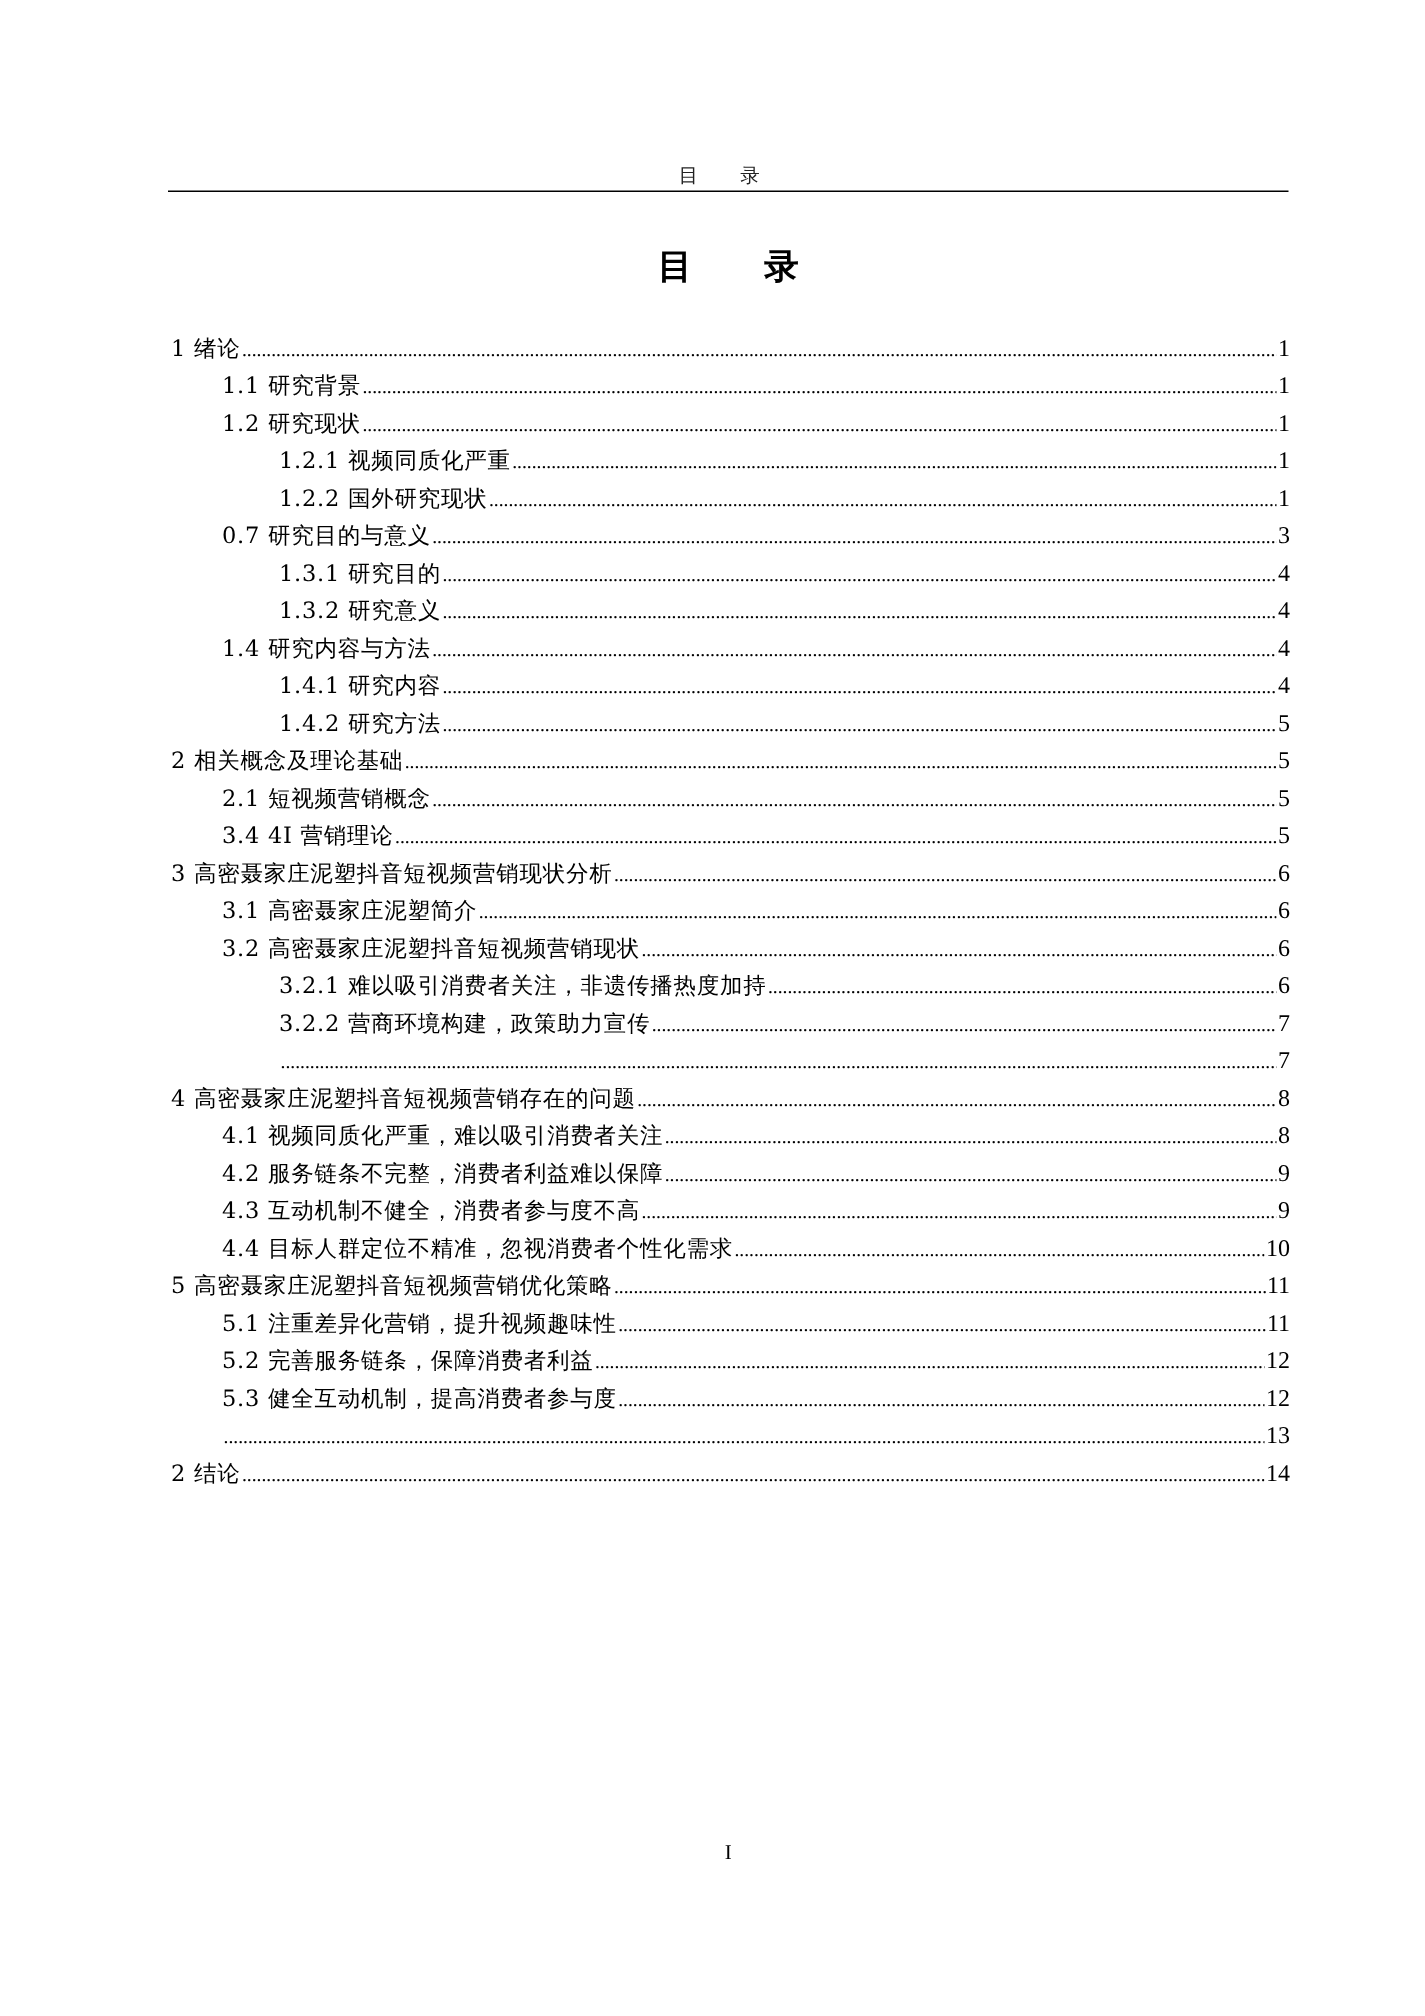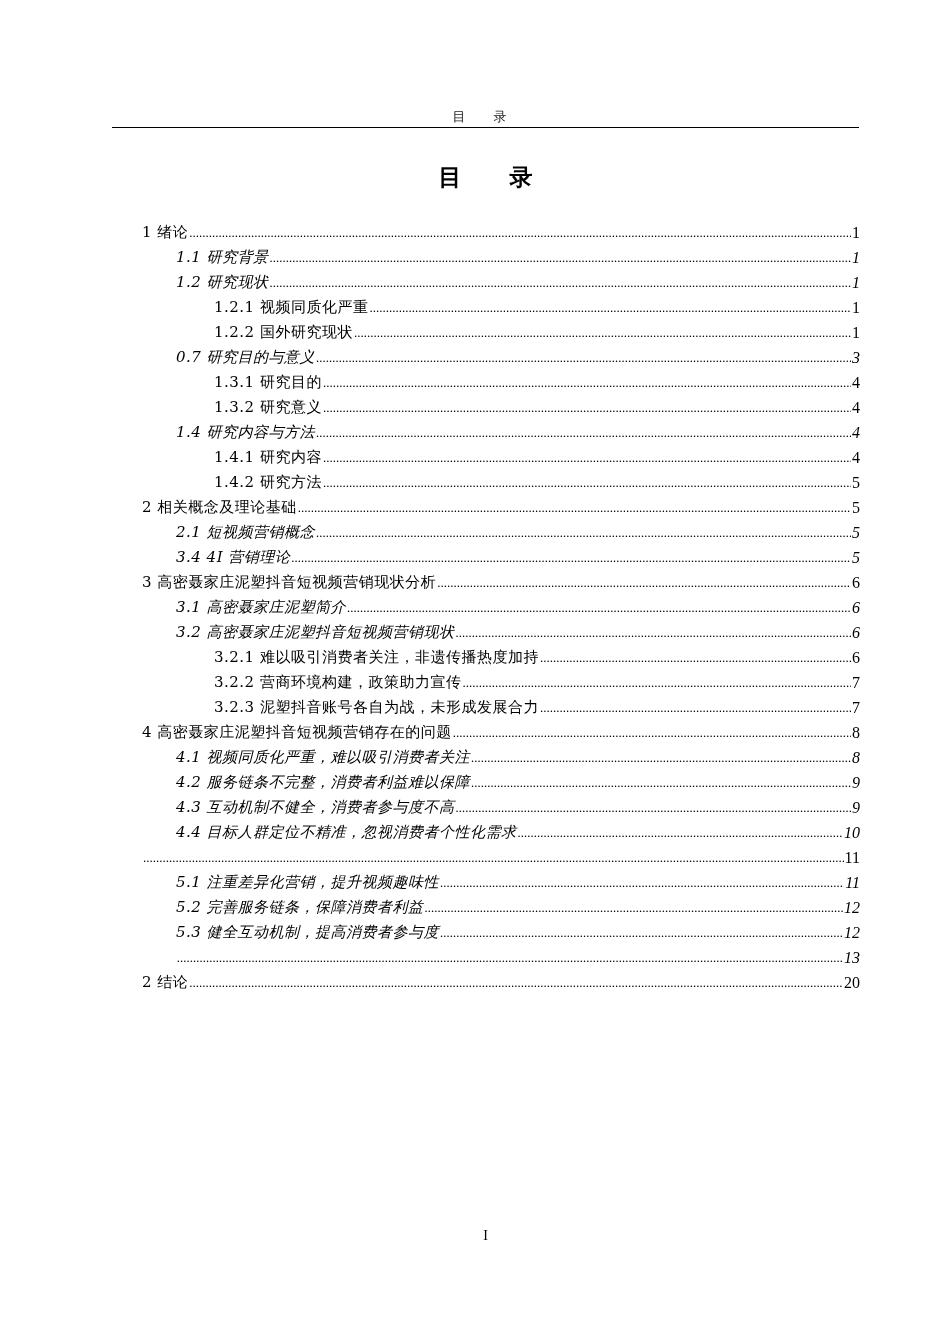--- a/index.html
+++ b/index.html
@@ -51,24 +51,23 @@
       top: 220px;
       width: 746px;
     }
     .toc-row {
       display: flex;
       align-items: flex-end;
       height: 25px;
       font-size: 15px;
       line-height: 25px;
       white-space: nowrap;
-      margin-left: 28px;
     }
     .toc-row.l1 { padding-left: 0; }
-    .toc-row.l2 { padding-left: 34px; font-style: italic; }
+    .toc-row.l2 { padding-left: 34px; }
     .toc-row.l3 { padding-left: 72px; }
     .toc-label {
       flex: 0 0 auto;
       letter-spacing: 0.5px;
     }
     .toc-leader {
       flex: 1 1 auto;
       overflow: hidden;
       margin: 0 1px;
       color: #000;
@@ -194,21 +193,20 @@
       <span class="toc-label">3.2.1 难以吸引消费者关注，非遗传播热度加持</span>
       <span class="toc-leader"></span>
       <span class="toc-page">6</span>
     </div>
   <div class="toc-row l3">
       <span class="toc-label">3.2.2 营商环境构建，政策助力宣传</span>
       <span class="toc-leader"></span>
       <span class="toc-page">7</span>
     </div>
   <div class="toc-row l3">
-      <span class="toc-label">3.2.3  泥塑抖音账号各自为战，未形成发展合力</span>
       <span class="toc-leader"></span>
       <span class="toc-page">7</span>
     </div>
   <div class="toc-row l1">
       <span class="toc-label">4 高密聂家庄泥塑抖音短视频营销存在的问题</span>
       <span class="toc-leader"></span>
       <span class="toc-page">8</span>
     </div>
   <div class="toc-row l2">
       <span class="toc-label">4.1 视频同质化严重，难以吸引消费者关注</span>
@@ -224,20 +222,21 @@
       <span class="toc-label">4.3 互动机制不健全，消费者参与度不高</span>
       <span class="toc-leader"></span>
       <span class="toc-page">9</span>
     </div>
   <div class="toc-row l2">
       <span class="toc-label">4.4 目标人群定位不精准，忽视消费者个性化需求</span>
       <span class="toc-leader"></span>
       <span class="toc-page">10</span>
     </div>
   <div class="toc-row l1">
+      <span class="toc-label">5 高密聂家庄泥塑抖音短视频营销优化策略</span>
       <span class="toc-leader"></span>
       <span class="toc-page">11</span>
     </div>
   <div class="toc-row l2">
       <span class="toc-label">5.1 注重差异化营销，提升视频趣味性</span>
       <span class="toc-leader"></span>
       <span class="toc-page">11</span>
     </div>
   <div class="toc-row l2">
       <span class="toc-label">5.2 完善服务链条，保障消费者利益</span>
@@ -249,17 +248,17 @@
       <span class="toc-leader"></span>
       <span class="toc-page">12</span>
     </div>
   <div class="toc-row l2">
       <span class="toc-leader"></span>
       <span class="toc-page">13</span>
     </div>
   <div class="toc-row l1">
       <span class="toc-label">2 结论</span>
       <span class="toc-leader"></span>
-      <span class="toc-page">20</span>
+      <span class="toc-page">14</span>
     </div>
 </div>
 
 <div class="page-footer">I</div>
 
 </body></html>

